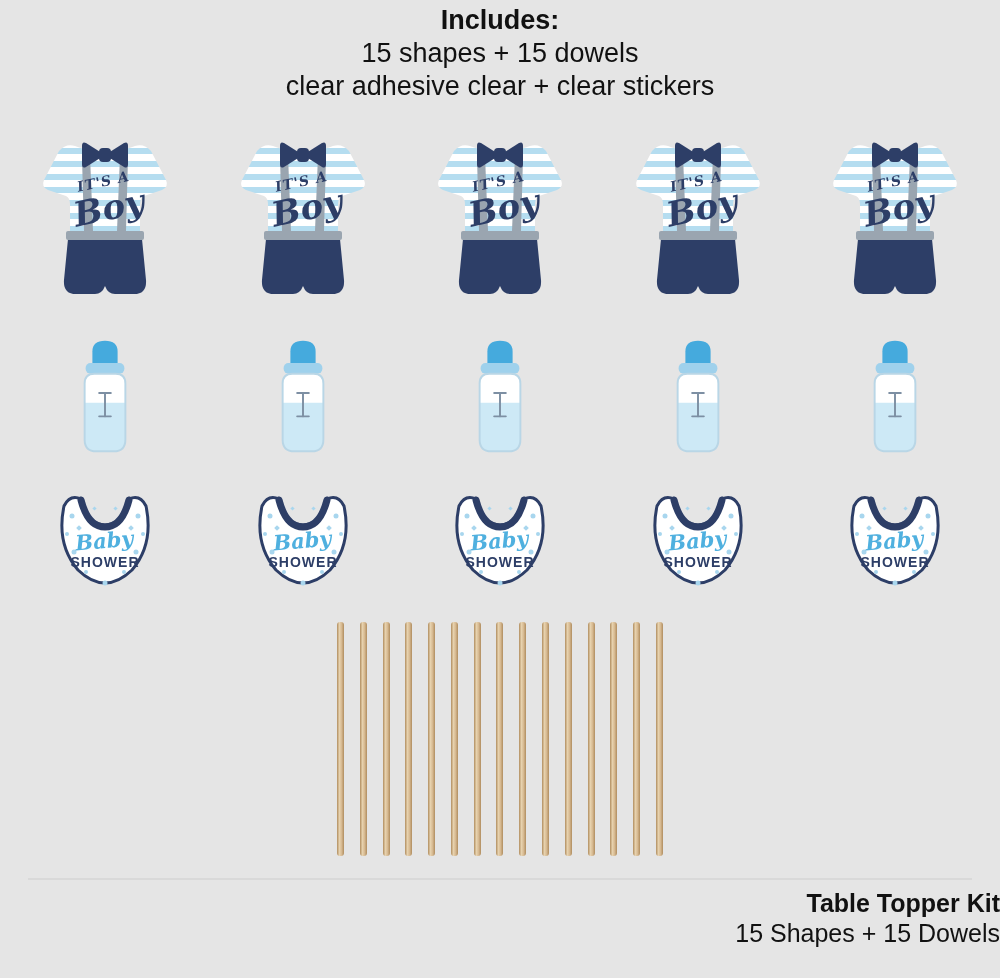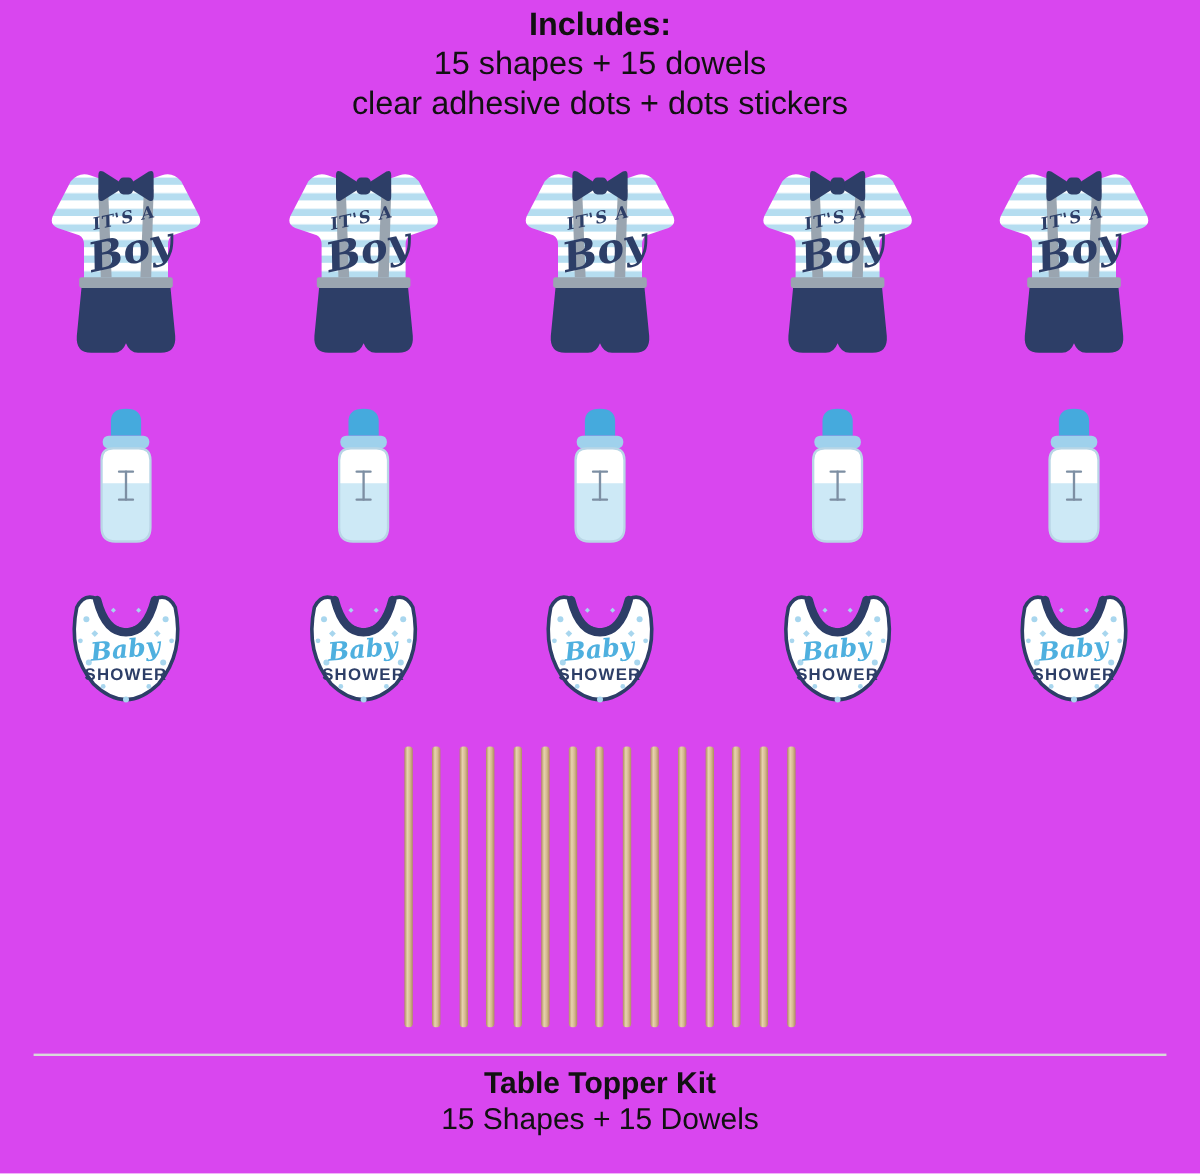--- a/index.html
+++ b/index.html
@@ -5,37 +5,37 @@
   :root{
     --navy:#2d3e67; --stripe-blue:#b5ddf0; --suspender-gray:#9aa5b0;
     --cap-blue:#45aadd; --ring-blue:#9fd1ec; --milk-blue:#cde9f6;
     --bottle-outline:#b9d6e6; --pattern-blue:#a8d6ee; --script-blue:#4fb0df;
     --dowel-tan:#d7ba92; --dowel-dark:#b08d5f; --dowel-light:#e7d2ae;
     --divider:#d9d9d9; --ink:#111111;
   }
   *{margin:0;padding:0;box-sizing:border-box}
   html,body{background:#fff}
   body{font-family:"Liberation Sans",sans-serif;color:var(--ink)}
-  .page{position:relative;width:1000px;height:978px;margin:0 auto;background:#d946ef;overflow:hidden}
+  .page{position:relative;width:1000px;height:978px;margin:0 auto;background:#e5e5e5;overflow:hidden}
 
   .header{position:absolute;top:4px;left:0;width:100%;text-align:center;font-size:27px;line-height:33px}
   .bold{font-weight:bold}
 
   .row{position:absolute;display:flex;justify-content:space-between}
   .row-outfits{top:128px;left:30px;width:940px}
   .row-bottles{top:336px;left:73px;width:854px}
   .row-bibs{top:480px;left:50px;width:900px}
 
   .dowels{position:absolute;top:622px;left:337px;width:326px;height:234px;display:flex;justify-content:space-between}
   .dowel{width:7px;height:234px;border-radius:3px;
     background:linear-gradient(90deg,var(--dowel-dark),var(--dowel-light) 35%,var(--dowel-tan) 65%,var(--dowel-dark));}
 
   .divider{position:absolute;top:878px;left:28px;width:944px;height:2px;background:var(--divider)}
 
-  .footer{position:absolute;top:888px;left:0;width:100%;text-align:center;font-size:25px;line-height:30px}
+  .footer{position:absolute;top:888px;left:0;width:100%;text-align:right;font-size:25px;line-height:30px}
 
   
   .f-navy{fill:var(--navy)} .f-gray{fill:var(--suspender-gray)}
   .f-cap{fill:var(--cap-blue)} .f-ring{fill:var(--ring-blue)}
   .f-milk{fill:var(--milk-blue)} .f-white{fill:#ffffff}
   .f-pat{fill:var(--pattern-blue)} .f-stripe{fill:var(--stripe-blue)}
   .f-stripepat{fill:url(#stripes)}
   .s-bottle{fill:none;stroke:var(--bottle-outline);stroke-width:2}
   .s-navy3{fill:#ffffff;stroke:var(--navy);stroke-width:3;stroke-linejoin:round}
   .s-collar{fill:none;stroke:var(--navy);stroke-width:7;stroke-linecap:round}
@@ -56,21 +56,21 @@
       <pattern id="stripes" width="12" height="13" patternUnits="userSpaceOnUse">
         <rect class="f-white" width="12" height="13"></rect>
         <rect class="f-stripe" y="7" width="12" height="6"></rect>
       </pattern>
     </defs>
   </svg>
 
   <div class="header">
     <div class="bold">Includes:</div>
     <div>15 shapes + 15 dowels</div>
-    <div>clear adhesive dots + dots stickers</div>
+    <div>clear adhesive clear + clear stickers</div>
   </div>
 
   <div class="row row-outfits">
 
       <svg width="150" height="176" viewBox="0 0 150 176">
         <path class="f-stripepat" d="M45,18 Q75,30 105,18 Q114,15 121,23 L136,52 Q139,59 132,62 L114,68 Q110,70 110,76 L110,108 L40,108 L40,76 Q40,70 36,68 L18,62 Q11,59 14,52 L29,23 Q36,15 45,18 Z"></path>
         <path class="f-navy" d="M38,111 L112,111 L116,152 Q117,166 104,166 L85,166 Q78,166 75,158 Q72,166 65,166 L46,166 Q33,166 34,152 Z"></path>
         <rect class="f-gray" x="36" y="103" width="78" height="9" rx="2"></rect>
         <path class="f-gray" d="M52,30 L60,27 L63,103 L54,103 Z"></path>
         <path class="f-gray" d="M90,27 L98,30 L96,103 L87,103 Z"></path>

